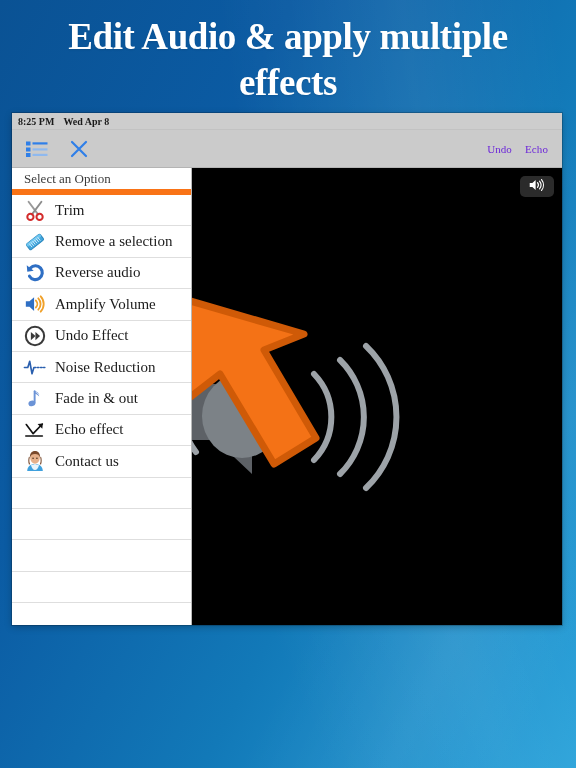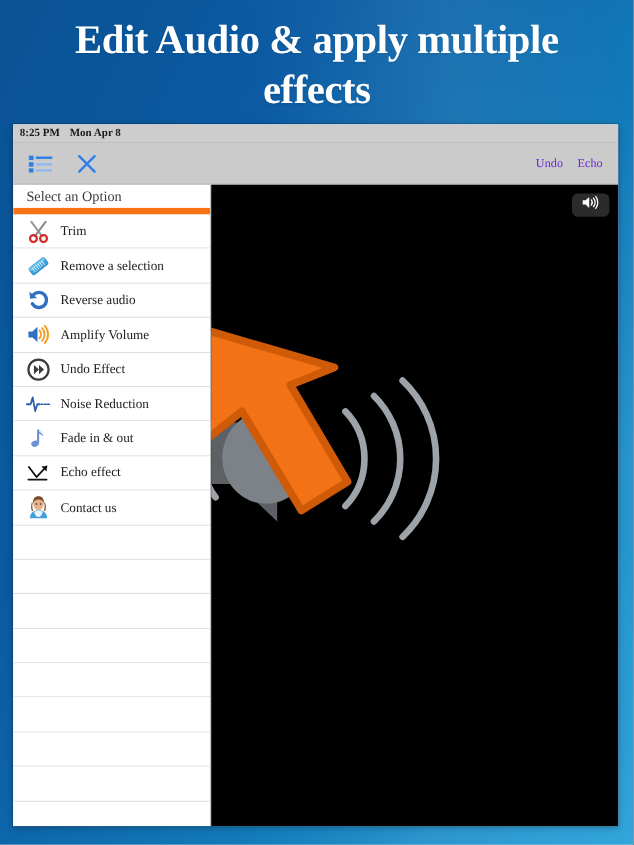--- a/index.html
+++ b/index.html
@@ -59,21 +59,21 @@
     box-sizing: border-box;
     text-shadow: 0 1px 2px rgba(0,0,0,0.10);
   }
 
   
   #device {
     position: absolute;
     left: 12px;
     top: 113px;
     width: 550px;
-    height: 638px;
+    height: 512px;
     background: #ffffff;
     box-shadow: 0 0 0 1px rgba(0,0,0,0.18), 0 2px 7px rgba(0,0,0,0.25);
     overflow: hidden;
     text-align: center;
   }
 
   
   #statusbar {
     position: relative;
     height: 17px;
@@ -173,21 +173,21 @@
     box-sizing: border-box;
     background: #ffffff;
   }
   .side-row .ico {
     width: 25px; height: 25px;
     flex: 0 0 25px;
     margin-right: 8px;
     display: flex; align-items: center; justify-content: center;
   }
   .side-row .lbl {
-    font-size: 12px;
+    font-size: 15px;
     color: #1b1b1b;
     white-space: nowrap;
   }
   .side-row.blank { height: 31.4px; }
 
   
   #canvas {
     position: relative;
     flex: 1;
     background: #000000;
@@ -218,21 +218,21 @@
   <div class="sheen sheen-b"></div>
   <div class="sheen sheen-c"></div>
 
   <div id="headline">Edit Audio &amp; apply multiple effects</div>
 
   <div id="device">
 
     <div id="statusbar">
       <div class="sb-left">
         <span>8:25 PM</span>
-        <span>Mon Apr 8</span>
+        <span>Wed Apr 8</span>
       </div>
       <div class="sb-right">
         <span class="wifi-icon">
           <svg viewBox="0 0 26 19" width="13" height="10">
             <path d="M13 17.8 L8.6 12.2 a7.2 7.2 0 0 1 8.8 0 Z" fill="#1a1a1a"></path>
             <path d="M3.9 7.1 a14 14 0 0 1 18.2 0" stroke="#1a1a1a" stroke-width="2.6" fill="none" stroke-linecap="round"></path>
             <path d="M7.1 10.6 a9.3 9.3 0 0 1 11.8 0" stroke="#1a1a1a" stroke-width="2.4" fill="none" stroke-linecap="round"></path>
           </svg>
         </span>
         <span>83%</span>

